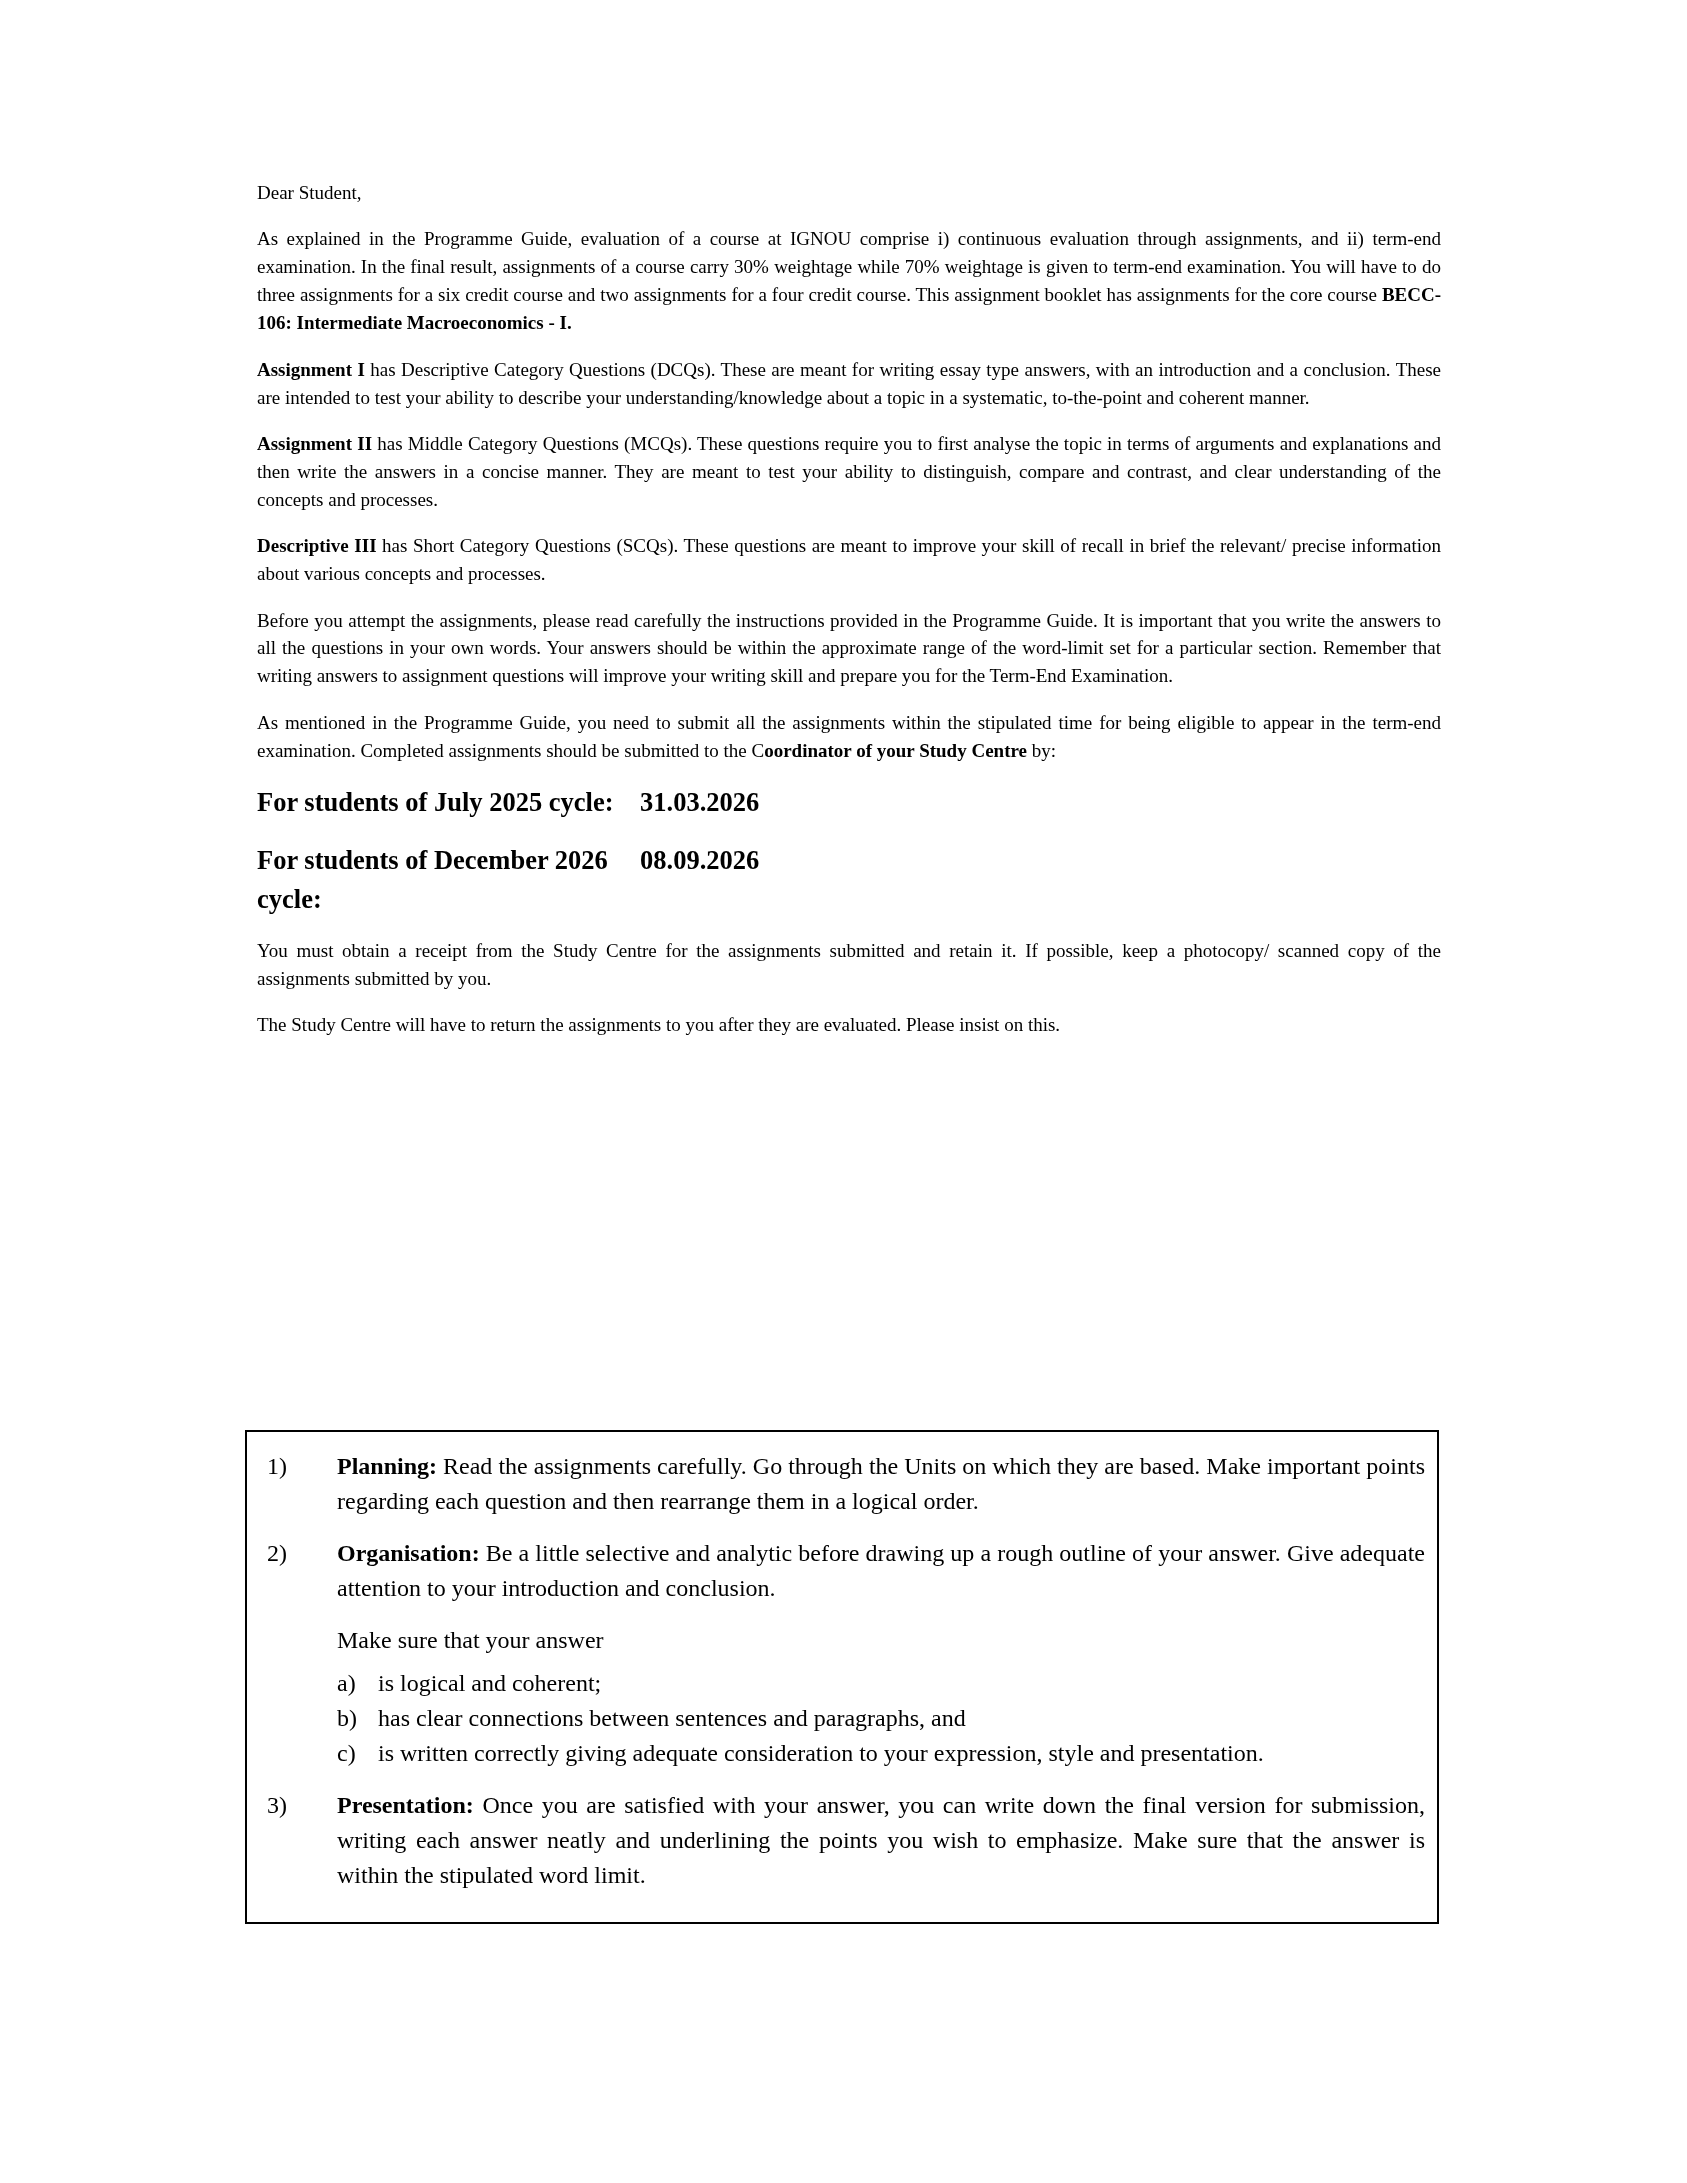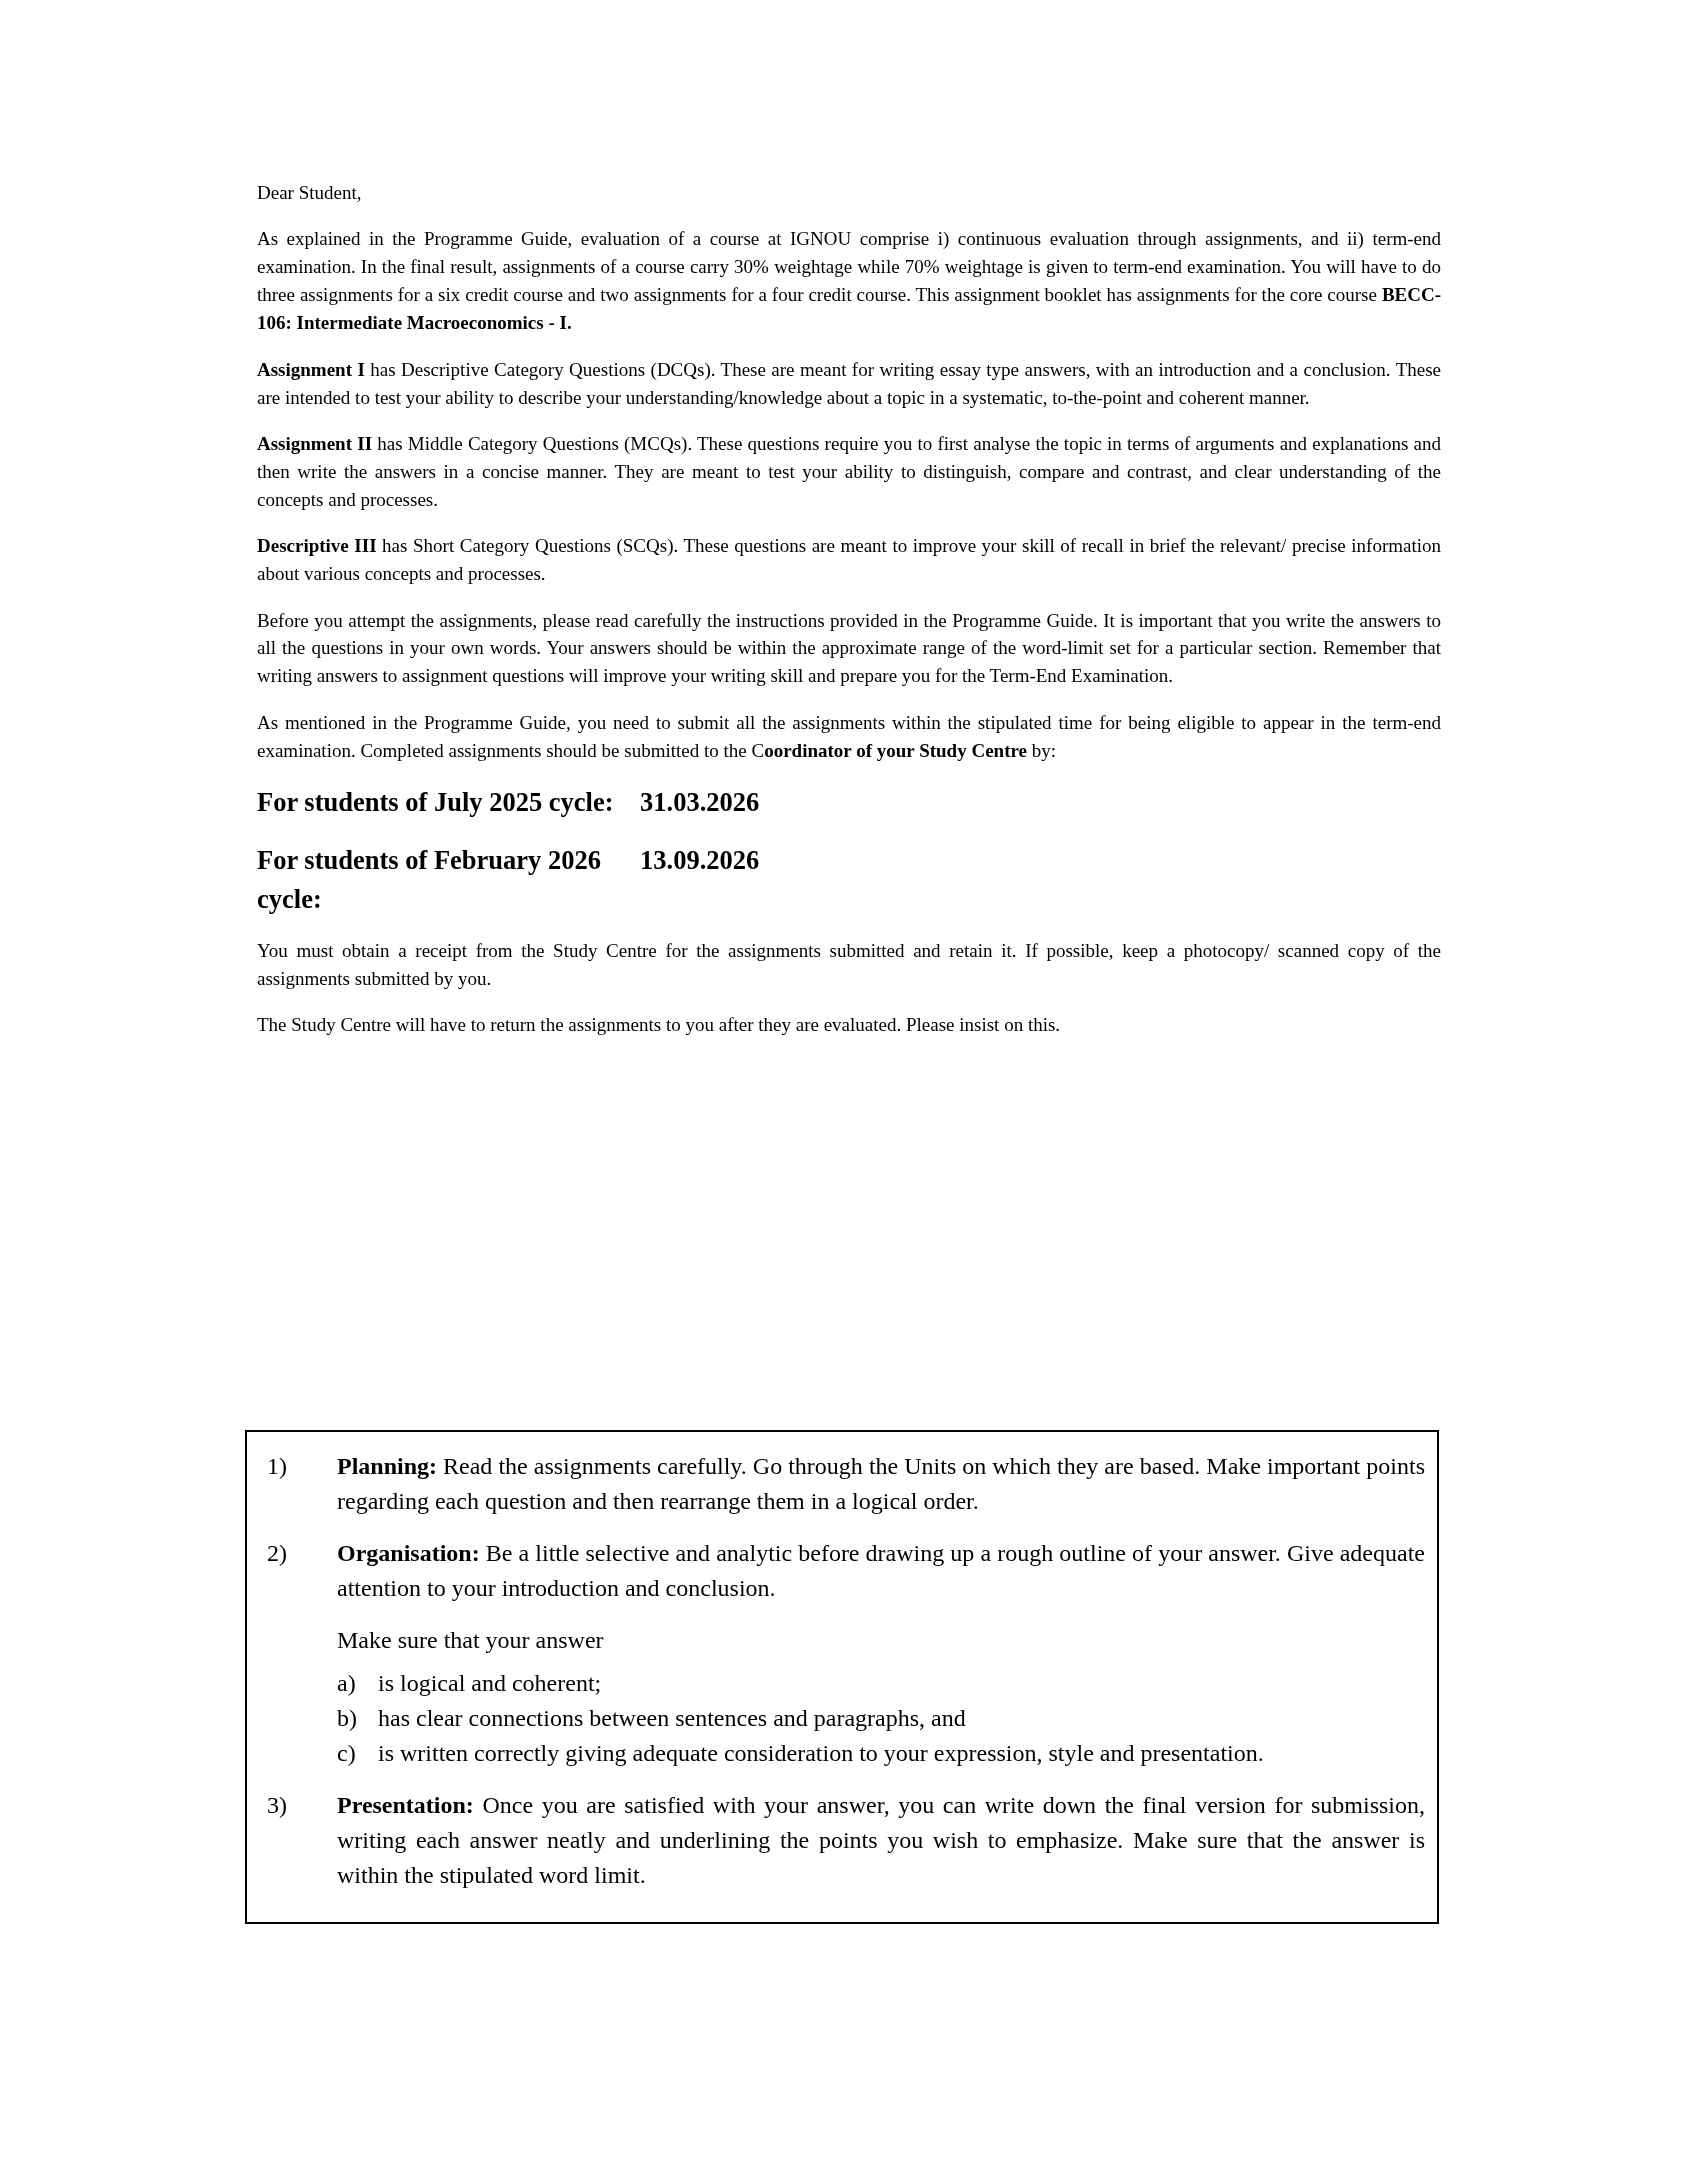--- a/index.html
+++ b/index.html
@@ -121,22 +121,22 @@
     <p class="para"><span>Before you attempt the assignments, please read carefully the instructions provided in the Programme Guide. It is important that you write the answers to all the questions in your own words. Your answers should be within the approximate range of the word-limit set for a particular section. Remember that writing answers to assignment questions will improve your writing skill and prepare you for the Term-End Examination.</span></p>
 
     <p class="para"><span>As mentioned in the Programme Guide, you need to submit all the assignments within the stipulated time for being eligible to appear in the term-end examination. Completed assignments should be submitted to the C</span><span class="b">oordinator of your Study Centre</span><span> by:</span></p>
 
     <div class="date-row">
       <span class="dl">For students of July 2025 cycle:</span>
       <span class="dv">31.03.2026</span>
     </div>
 
     <div class="date-row">
-      <span class="dl">For students of February 2026 cycle:</span>
-      <span class="dv">13.09.2026</span>
+      <span class="dl">For students of December 2026 cycle:</span>
+      <span class="dv">08.09.2026</span>
     </div>
 
     <p class="para">You must obtain a receipt from the Study Centre for the assignments submitted and retain it. If possible, keep a photocopy/ scanned copy of the assignments submitted by you.</p>
 
     <p class="para">The Study Centre will have to return the assignments to you after they are evaluated. Please insist on this.</p>
 
 
   </div>
 
   <div class="guidelines-box">

